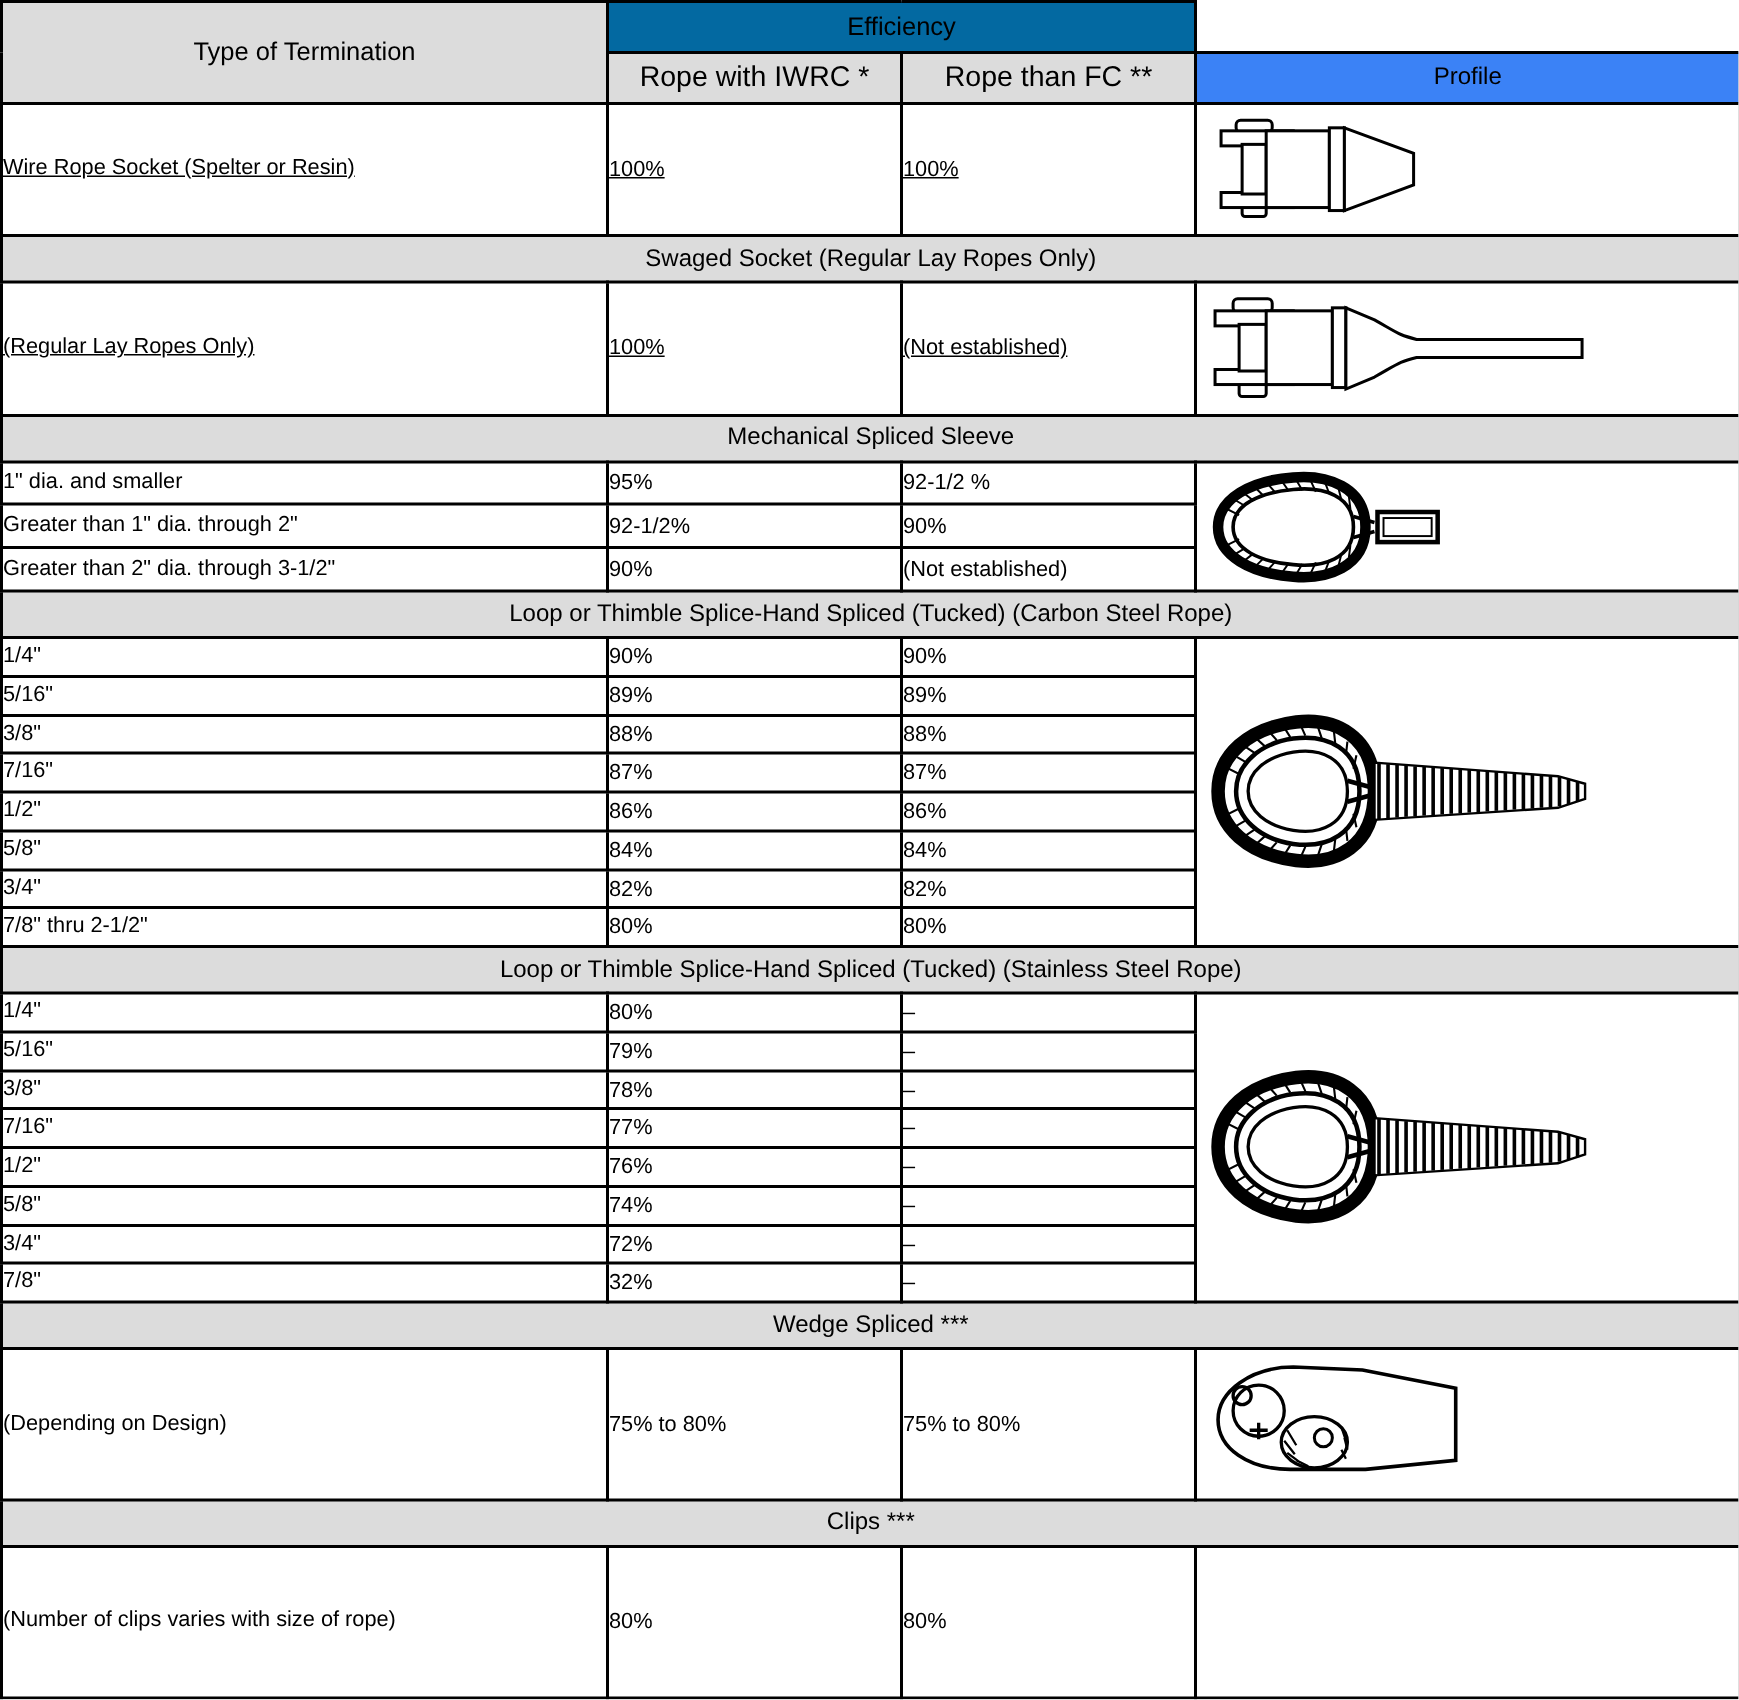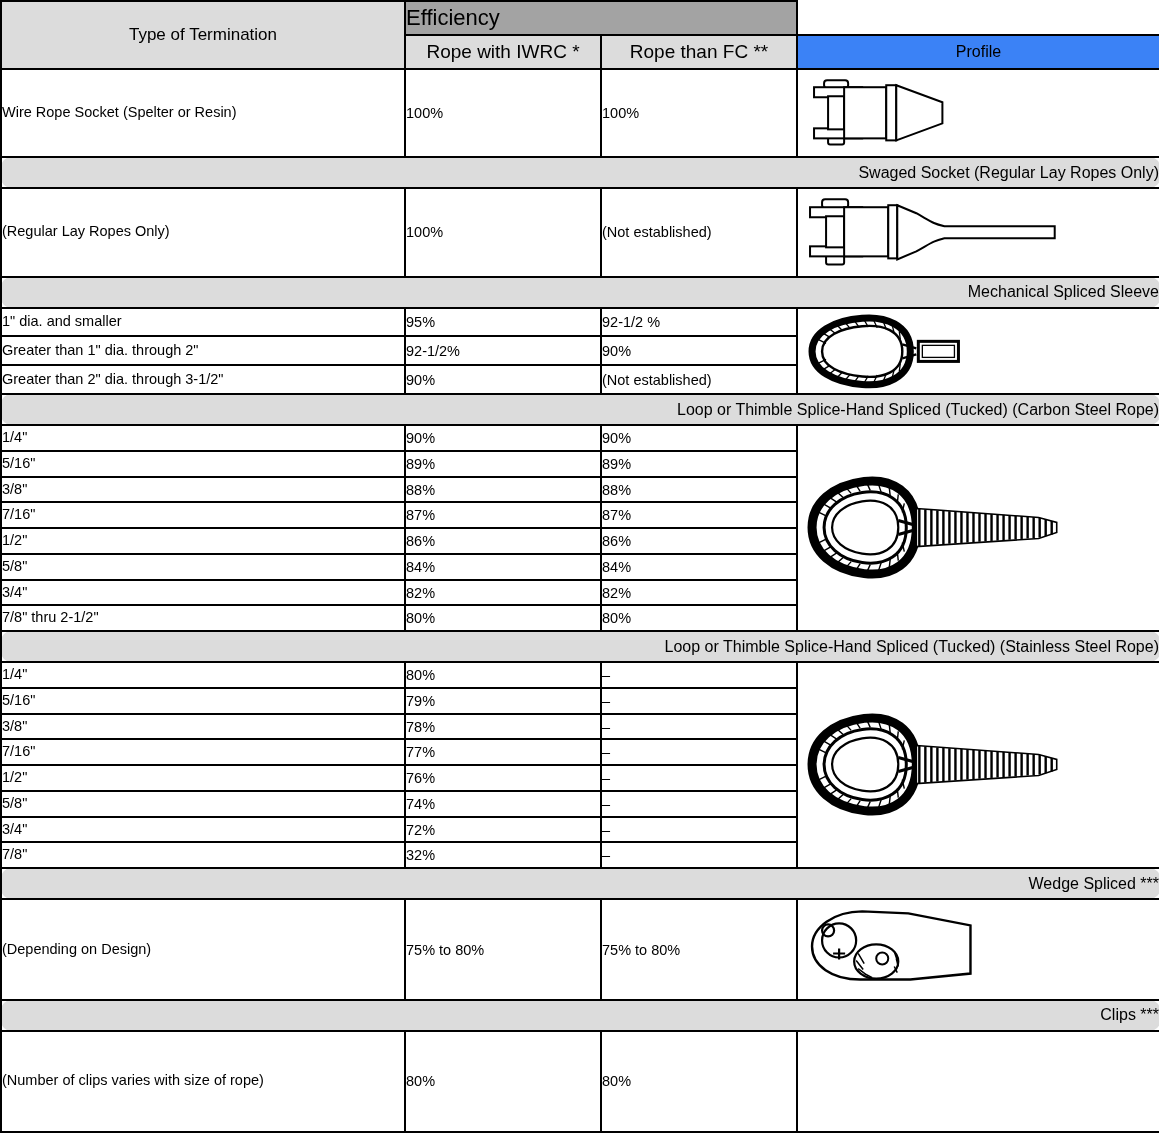--- a/index.html
+++ b/index.html
@@ -35,23 +35,24 @@
     box-sizing: border-box;
   }
   
   col.c-term   { width: 404px; }
   col.c-iwrc   { width: 196px; }
   col.c-fc     { width: 196px; }
   col.c-prof   { width: 363px; }
 
   
   .hdr-gray {
-    background: #a3a3a3;
+    background: #0369a1;
     font-weight: bold;
-    font-size: 22px;
+    font-size: 17px;
+    text-align: center;
   }
   .hdr-term {
     background: #dcdcdc;
     font-weight: bold;
     font-size: 17px;
     text-align: center;
     padding-left: 9px;
   }
   .hdr-blank {
     border-top: none !important;
@@ -72,42 +73,41 @@
     font-size: 16px;
     text-align: center;
     height: 32px;
   }
 
   
   .section-band {
     background: #dcdcdc;
     font-weight: bold;
     font-size: 16px;
-    text-align: right;
+    text-align: center;
     padding-left: 8px;
     height: 30px;
-    border-radius: 10px;
   }
 
   
   .cell-term {
     text-align: left;
     padding-left: 8px;
     font-size: 14.5px;
     line-height: 1.1;
   }
   .cell-val {
     font-size: 14.5px;
   }
   .cell-profile {
     background: #ffffff;
     text-align: center;
     padding: 0;
   }
-  tr.row-tall td { height: 86px; }
+  tr.row-tall td { height: 86px; text-decoration: underline; }
   tr.row-short td { height: 25px; }
   tr.row-bot td  { height: 98px; }
 
   .profile-wrap {
     width: 100%;
     height: 100%;
     display: block;
     line-height: 0;
   }
   .profile-wrap svg {

